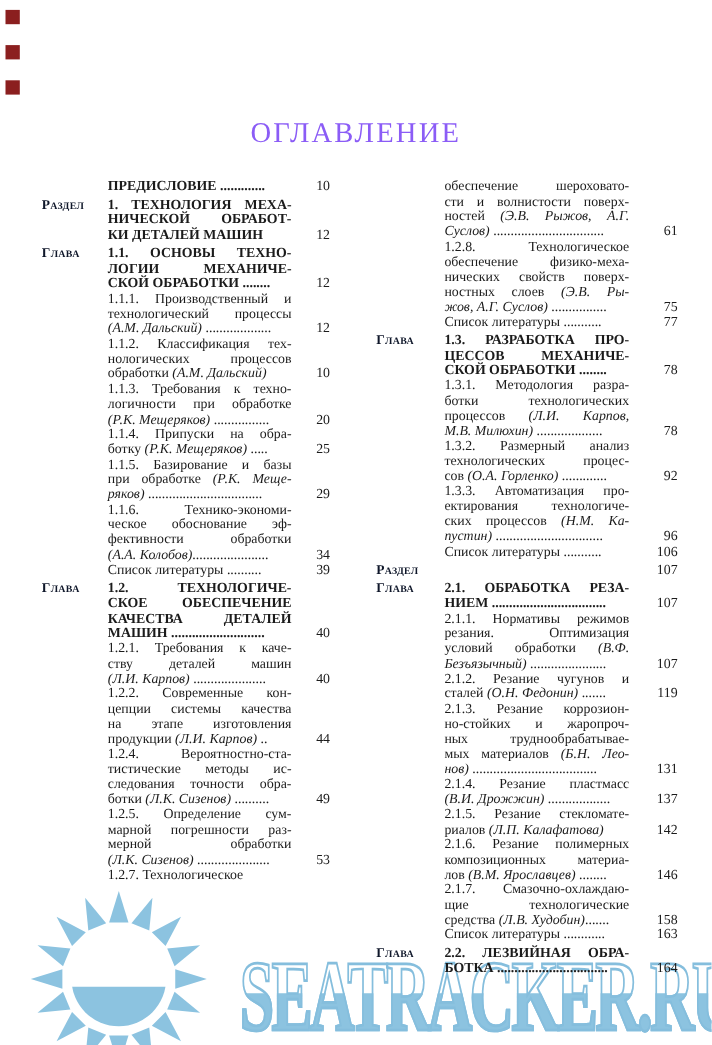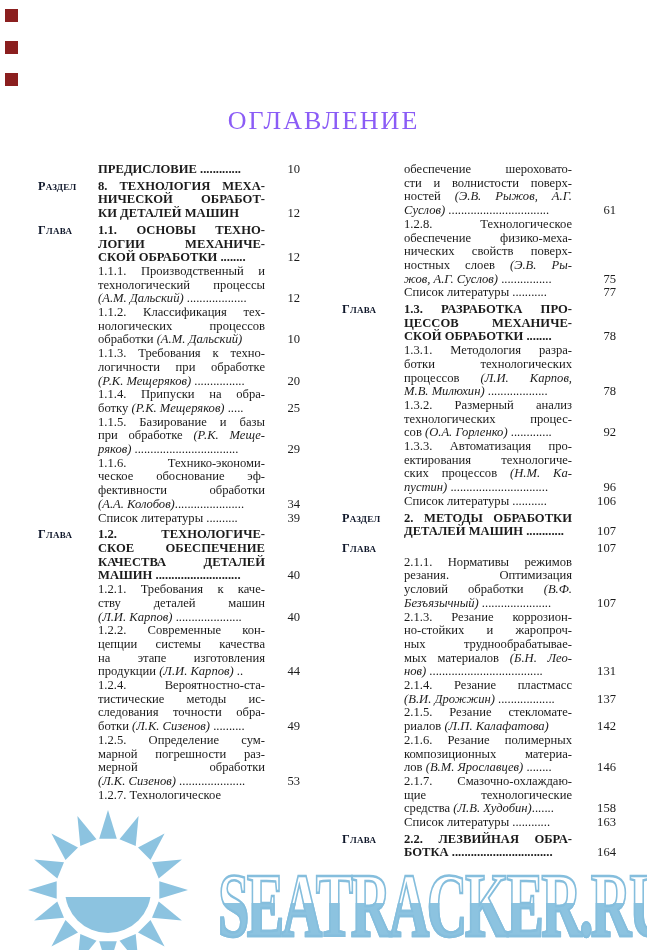--- a/index.html
+++ b/index.html
@@ -87,21 +87,21 @@
       <div class="entry bold">
         <div class="lbl"></div>
         <div class="txt">
           <div class="line last">ПРЕДИСЛОВИЕ .............</div>
         </div>
         <div class="pg">10</div>
       </div>
       <div class="entry labeled bold">
         <div class="lbl">Раздел</div>
         <div class="txt">
-          <div class="line">8. ТЕХНОЛОГИЯ МЕХА-</div>
+          <div class="line">1. ТЕХНОЛОГИЯ МЕХА-</div>
           <div class="line">НИЧЕСКОЙ ОБРАБОТ-</div>
           <div class="line last">КИ ДЕТАЛЕЙ МАШИН</div>
         </div>
         <div class="pg">12</div>
       </div>
       <div class="entry labeled bold">
         <div class="lbl">Глава</div>
         <div class="txt">
           <div class="line">1.1. ОСНОВЫ ТЕХНО-</div>
           <div class="line">ЛОГИИ МЕХАНИЧЕ-</div>
@@ -296,39 +296,47 @@
       </div>
       <div class="entry">
         <div class="lbl"></div>
         <div class="txt">
           <div class="line last">Список литературы ...........</div>
         </div>
         <div class="pg">106</div>
       </div>
       <div class="entry labeled bold">
         <div class="lbl">Раздел</div>
-        <div class="txt">
-          <div class="line">2. МЕТОДЫ ОБРАБОТКИ</div>
-          <div class="line last">ДЕТАЛЕЙ МАШИН ............</div>
-        </div>
         <div class="pg">107</div>
       </div>
       <div class="entry labeled bold">
         <div class="lbl">Глава</div>
+        <div class="txt">
+          <div class="line">2.1. ОБРАБОТКА РЕЗА-</div>
+          <div class="line last">НИЕМ .................................</div>
+        </div>
         <div class="pg">107</div>
       </div>
       <div class="entry">
         <div class="lbl"></div>
         <div class="txt">
           <div class="line">2.1.1. Нормативы режимов</div>
           <div class="line">резания. Оптимизация</div>
           <div class="line">условий обработки <i>(В.Ф.</i></div>
           <div class="line last"><i>Безъязычный)</i> ......................</div>
         </div>
         <div class="pg">107</div>
+      </div>
+      <div class="entry">
+        <div class="lbl"></div>
+        <div class="txt">
+          <div class="line">2.1.2. Резание чугунов и</div>
+          <div class="line last">сталей <i>(О.Н. Федонин)</i> .......</div>
+        </div>
+        <div class="pg">119</div>
       </div>
       <div class="entry">
         <div class="lbl"></div>
         <div class="txt">
           <div class="line">2.1.3. Резание коррозион-</div>
           <div class="line">но-стойких и жаропроч-</div>
           <div class="line">ных труднообрабатывае-</div>
           <div class="line">мых материалов <i>(Б.Н. Лео-</i></div>
           <div class="line last"><i>нов)</i> ....................................</div>
         </div>

